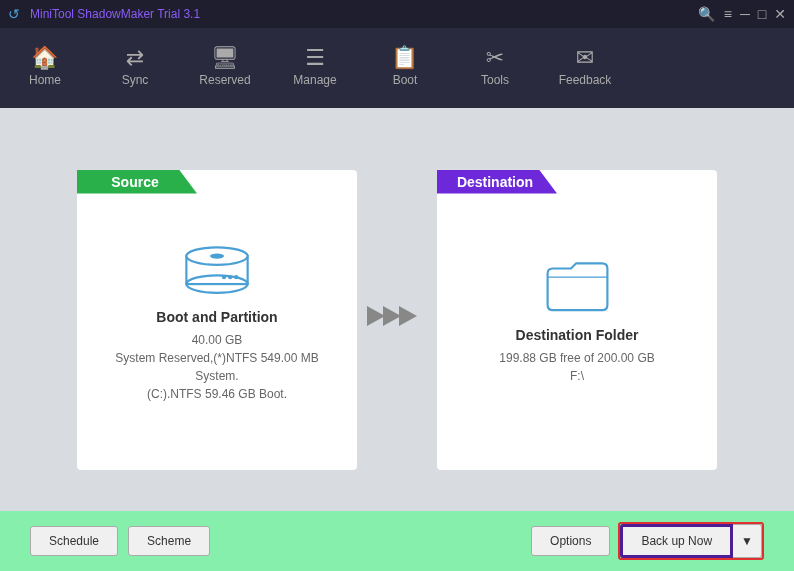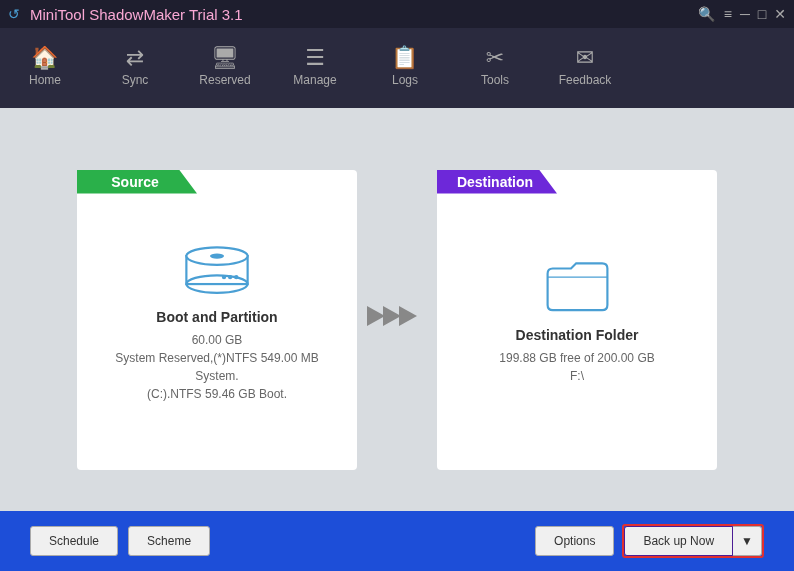--- a/index.html
+++ b/index.html
@@ -23,22 +23,22 @@
       flex-shrink: 0;
     }
     .title-bar-icon {
       width: 16px;
       height: 16px;
       margin-right: 6px;
       color: #4a9fd4;
       font-size: 14px;
     }
     .title-bar-text {
-      color: #f9a8d4;
-      font-size: 15px;
+      color: #8b5cf6;
+      font-size: 12px;
       flex: 1;
     }
     .title-bar-controls {
       display: flex;
       gap: 8px;
       align-items: center;
     }
     .title-bar-controls span {
       color: #aaa;
       font-size: 14px;
@@ -155,21 +155,21 @@
       flex-shrink: 0;
     }
     .arrows {
       color: #666;
       font-size: 28px;
       letter-spacing: -4px;
     }
 
     
     .bottom-bar {
-      background: #1d4ed8;
+      background: #86efac;
       height: 60px;
       display: flex;
       align-items: center;
       padding: 0 30px;
       flex-shrink: 0;
     }
     .bottom-left {
       display: flex;
       gap: 10px;
       flex: 1;
@@ -185,21 +185,21 @@
       background: #f0f0f0;
       color: #333;
       font-size: 12px;
       padding: 7px 18px;
       border-radius: 3px;
       cursor: pointer;
     }
 
     .btn-primary {
       background: #f0f0f0;
-      border: 1px solid #4c1d95;
+      border: 3px solid #4c1d95;
       color: #333;
       font-size: 12px;
       padding: 7px 18px;
       border-radius: 3px 0 0 3px;
       cursor: pointer;
     }
 
     .btn-dropdown {
       background: #f0f0f0;
       border: 1px solid #aaa;
@@ -258,21 +258,21 @@
     <div class="nav-item">
       <span class="nav-icon">🖥</span>
       <span class="nav-label">Reserved</span>
     </div>
     <div class="nav-item">
       <span class="nav-icon">☰</span>
       <span class="nav-label">Manage</span>
     </div>
     <div class="nav-item">
       <span class="nav-icon">📋</span>
-      <span class="nav-label">Logs</span>
+      <span class="nav-label">Boot</span>
     </div>
     <div class="nav-item">
       <span class="nav-icon">✂</span>
       <span class="nav-label">Tools</span>
     </div>
     <div class="nav-item">
       <span class="nav-icon">✉</span>
       <span class="nav-label">Feedback</span>
     </div>
   </div>
@@ -287,21 +287,21 @@
           <ellipse cx="40" cy="52" rx="35" ry="10" fill="none" stroke="#4a9fd4" stroke-width="2.5"></ellipse>
           <rect x="5" y="20" width="70" height="32" rx="0" fill="none" stroke="#4a9fd4" stroke-width="2.5"></rect>
           <ellipse cx="40" cy="20" rx="35" ry="10" fill="white" stroke="#4a9fd4" stroke-width="2.5"></ellipse>
           <ellipse cx="40" cy="20" rx="8" ry="3" fill="#4a9fd4"></ellipse>
           <circle cx="62" cy="44" r="2.5" fill="#4a9fd4"></circle>
           <circle cx="55" cy="44" r="2.5" fill="#4a9fd4"></circle>
           <circle cx="48" cy="44" r="2.5" fill="#4a9fd4"></circle>
         </svg>
         <div class="panel-title">Boot and Partition</div>
         <div class="panel-subtitle">
-          <span>60.00 GB</span><br>
+          <span>40.00 GB</span><br>
           <span>System Reserved,(*)NTFS 549.00 MB System.</span><br>
           <span>(C:).NTFS 59.46 GB Boot.</span>
         </div>
       </div>
 
       <div class="arrow-section">
         <div class="arrows">
           <svg width="60" height="40" viewBox="0 0 60 40" fill="none">
             <polygon points="0,10 18,20 0,30" fill="#888"></polygon>
             <polygon points="16,10 34,20 16,30" fill="#888"></polygon>

